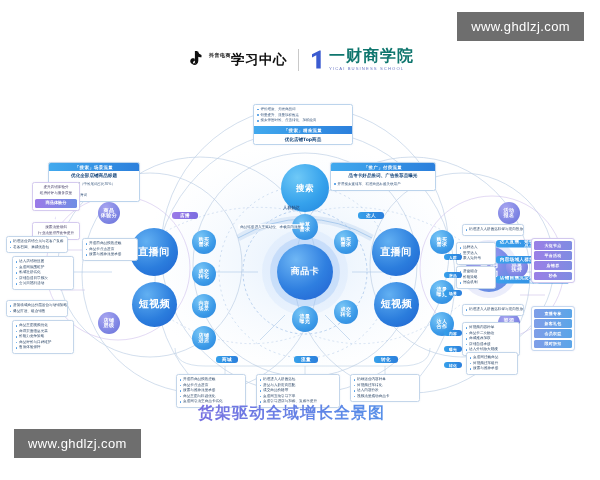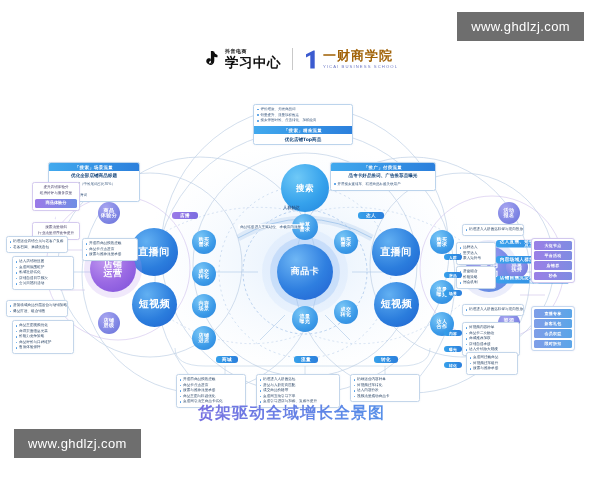--- a/index.html
+++ b/index.html
@@ -25,27 +25,27 @@
   
   .logos{
     position:absolute;left:0;right:0;top:48px;
     display:flex;align-items:center;justify-content:center;gap:11px;
   }
   .logo-blk{display:flex;align-items:center;gap:4px;}
   .tt-note{
     width:19px;height:19px;position:relative;flex:0 0 auto;
   }
   .tt-note svg{display:block;}
-  .ttl-text{display:flex;flex-direction:column;line-height:1;}
+  .ttl-text{display:flex;flex-direction:row;line-height:1;}
   .ttl-small{font-size:5px;color:#111;letter-spacing:.5px;margin-bottom:2px;font-weight:bold;}
   .ttl-big{font-size:13.5px;color:#111;font-weight:bold;letter-spacing:.5px;}
   .divider{width:1px;height:22px;background:#c9c9c9;}
   .yc-mark{width:15px;height:21px;flex:0 0 auto;}
   .yc-text{display:flex;flex-direction:column;line-height:1;}
-  .yc-big{font-size:13px;color:#a16207;font-weight:bold;letter-spacing:1px;}
+  .yc-big{font-size:16px;color:#0f766e;font-weight:bold;letter-spacing:1px;}
   .yc-small{font-size:4.2px;color:#6a76c4;letter-spacing:1.1px;margin-top:3px;}
 
   
   .main-title{
     position:absolute;left:0;right:17px;top:403px;text-align:center;
     font-size:16px;font-weight:bold;letter-spacing:1px;
     background:linear-gradient(90deg,#8b5cd6 0%,#7b6ce0 30%,#5a8de8 62%,#3aa0ee 100%);
     -webkit-background-clip:text;background-clip:text;
     -webkit-text-fill-color:transparent;color:#6a7ee0;
     font-family:"DejaVu Sans",sans-serif;
@@ -340,24 +340,20 @@
       <span class="lbl">短视频</span>
     </div>
 
     <div class="node n-blue" style="left:372px;top:138px;width:48px;height:48px;">
       <span class="lbl">直播间</span>
     </div>
     <div class="node n-blue" style="left:374px;top:192px;width:45px;height:45px;">
       <span class="lbl">短视频</span>
     </div>
 
-    <div class="node n-purple" style="left:90px;top:156px;width:46px;height:46px;">
-      <span class="lbl">店铺
-运营</span>
-    </div>
     <div class="node n-violet" style="left:466px;top:156px;width:46px;height:46px;">
       <span class="lbl">营销
 活动</span>
     </div>
 
     <div class="node n-mini" style="left:292px;top:124px;width:26px;height:26px;">
       <span class="lbl">种草
 需求</span>
     </div>
     <div class="node n-mini" style="left:292px;top:216px;width:26px;height:26px;">

